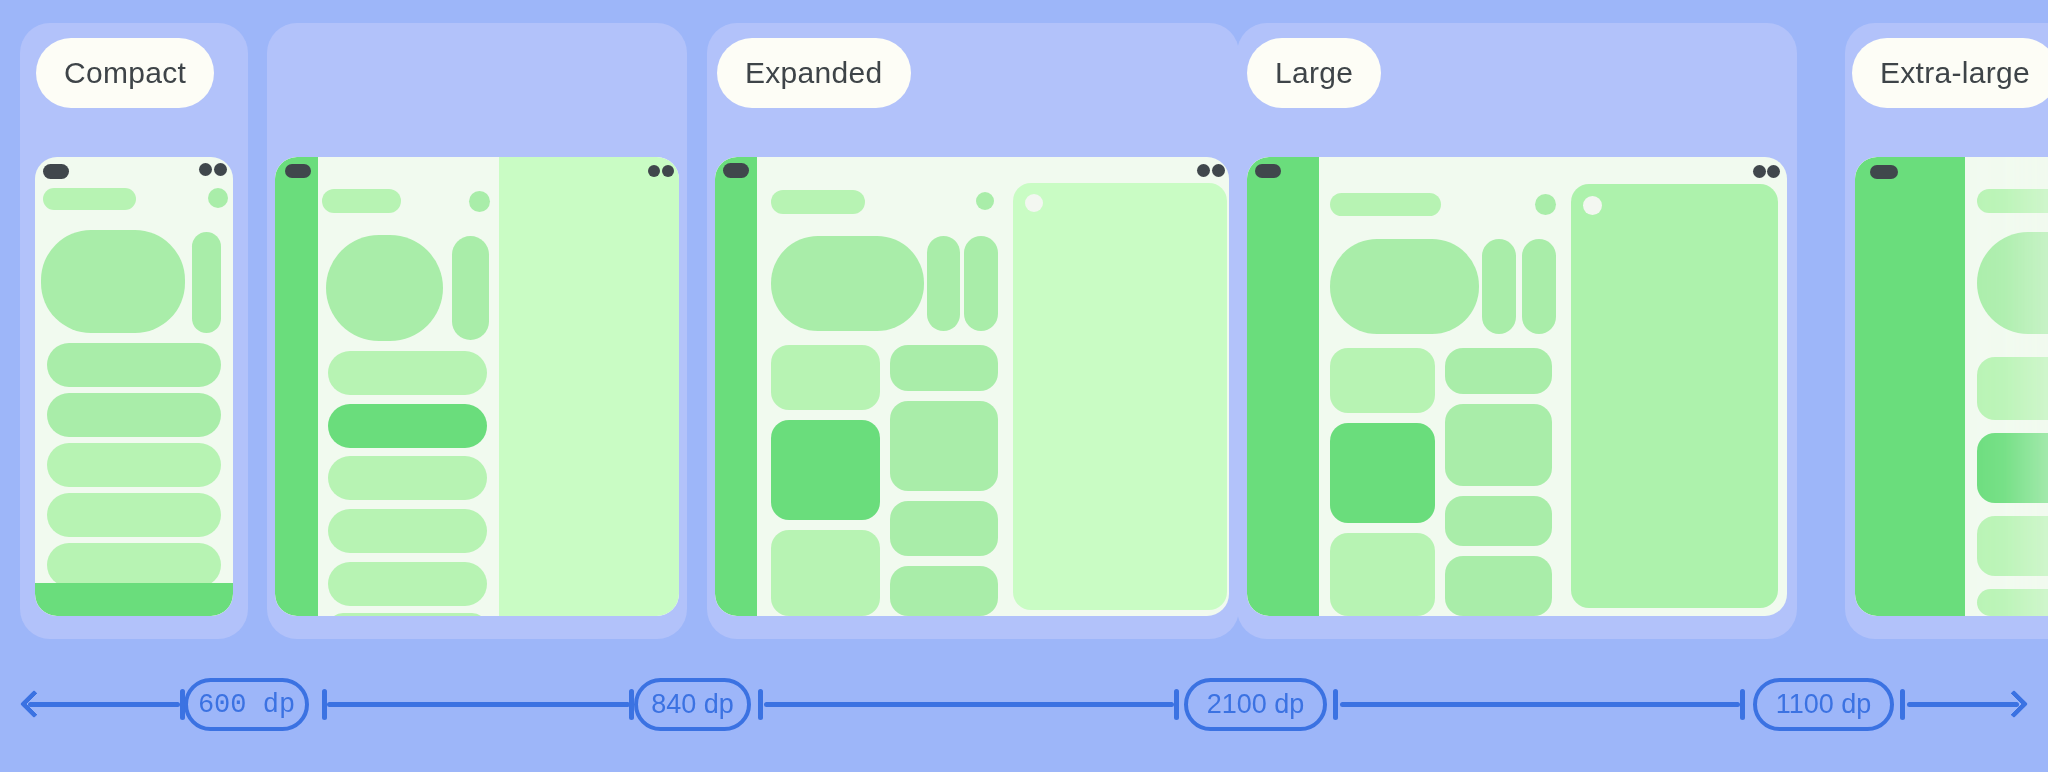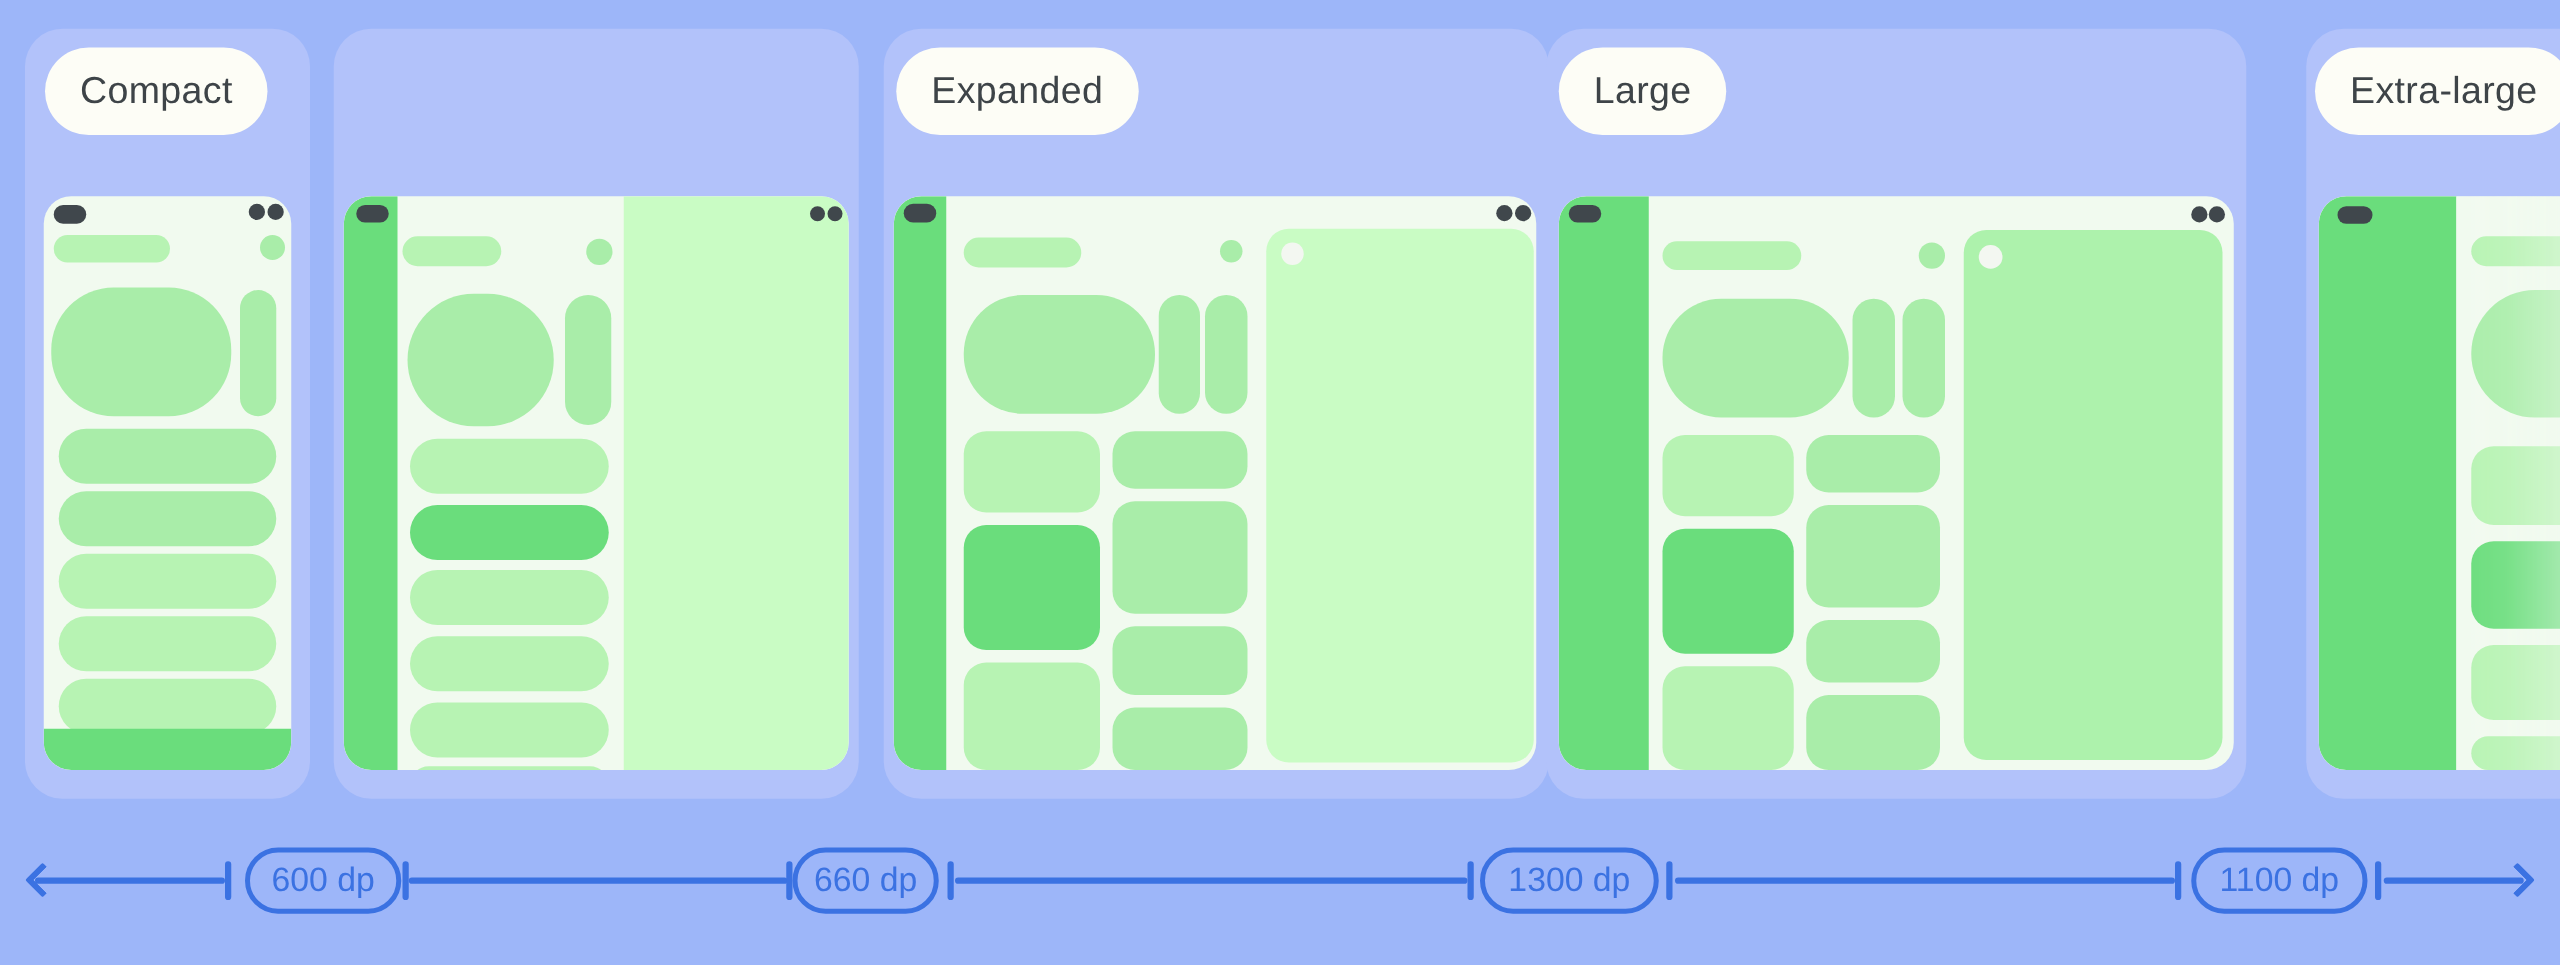--- a/index.html
+++ b/index.html
@@ -163,34 +163,34 @@
         <i class="sh gB" style="left:12px;top:359px;width:140px;height:60px;border-radius:18px;"></i>
         <i class="sh gB" style="left:12px;top:432px;width:140px;height:27px;border-radius:14px;"></i>
       </div>
     </div>
   </section>
 
   <div>
     <i class="arr arr-left"></i>
     <i class="seg" style="left:28px;width:152px;"></i>
     <i class="tick" style="left:180px;"></i>
-    <div class="bp" style="left:196px;width:125px;">
+    <div class="bp" style="left:184px;width:125px;font-family:Liberation Mono, monospace;">
       <span>600 dp</span>
     </div>
     <i class="tick" style="left:322px;"></i>
     <i class="seg" style="left:327px;width:303px;"></i>
     <i class="tick" style="left:629px;"></i>
     <div class="bp" style="left:634px;width:117px;">
-      <span>660 dp</span>
+      <span>840 dp</span>
     </div>
     <i class="tick" style="left:758px;"></i>
     <i class="seg" style="left:764px;width:410px;"></i>
     <i class="tick" style="left:1174px;"></i>
     <div class="bp" style="left:1184px;width:143px;">
-      <span>1300 dp</span>
+      <span>2100 dp</span>
     </div>
     <i class="tick" style="left:1333px;"></i>
     <i class="seg" style="left:1340px;width:400px;"></i>
     <i class="tick" style="left:1740px;"></i>
     <div class="bp" style="left:1753px;width:141px;">
       <span>1100 dp</span>
     </div>
     <i class="tick" style="left:1900px;"></i>
     <i class="seg" style="left:1907px;width:112px;"></i>
     <i class="arr arr-right"></i>

